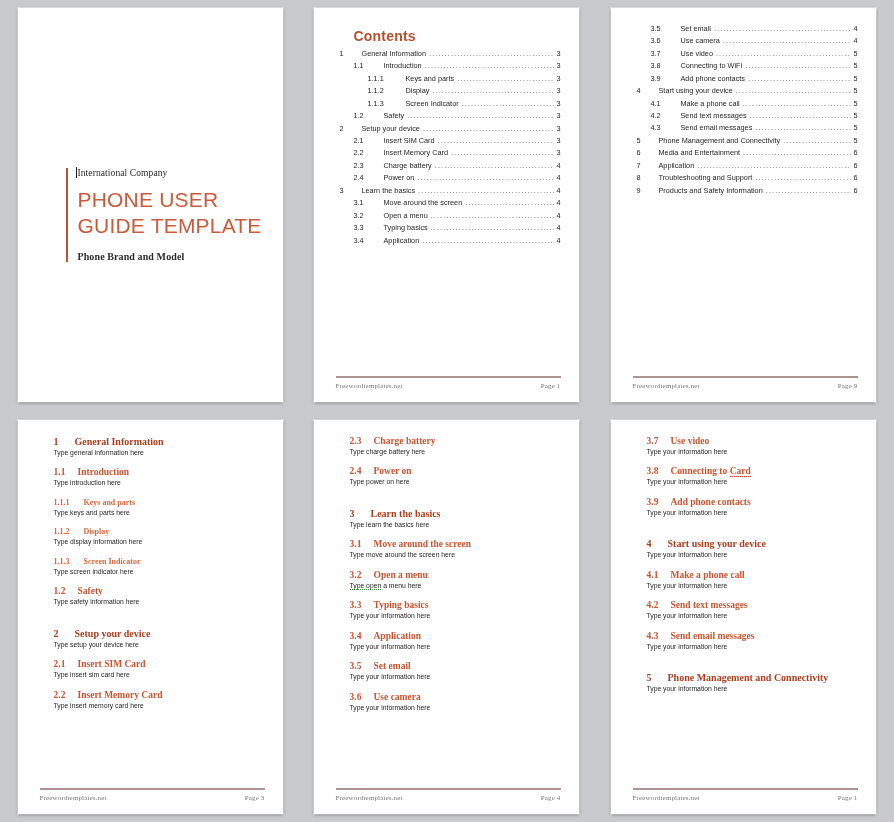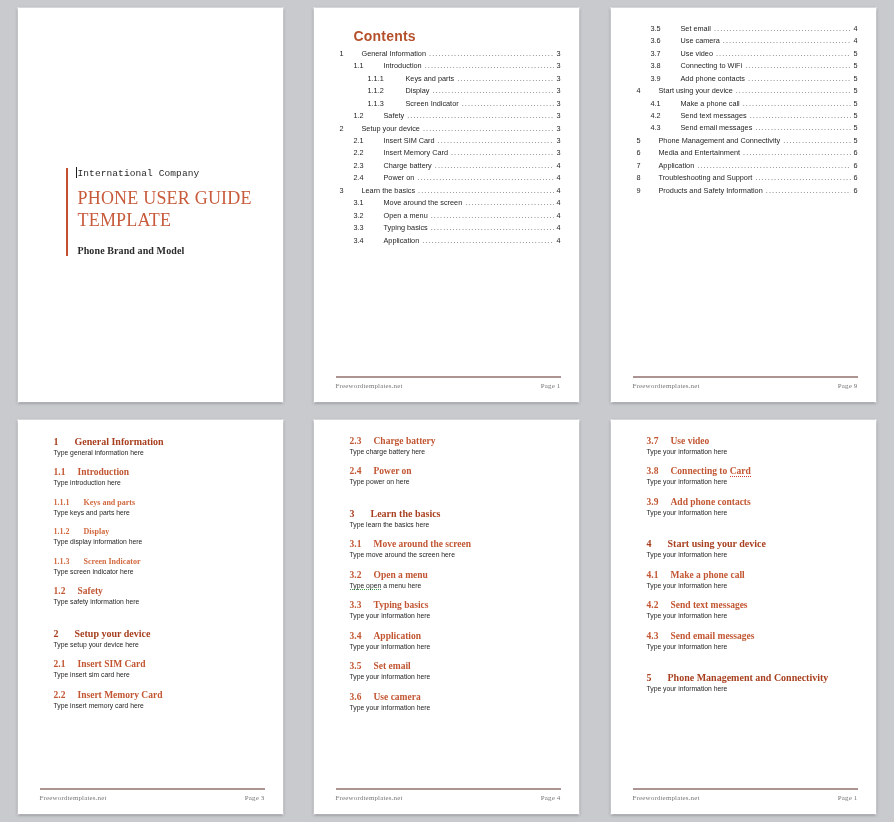--- a/index.html
+++ b/index.html
@@ -51,38 +51,38 @@
   
   .cover-block {
     position: absolute;
     left: 48px;
     top: 160px;
     padding-left: 10px;
     border-left: 2px solid #c1502e;
     width: 185px;
   }
   .cover-company {
-    font-family: Liberation Mono, monospace;
+    font-family: Liberation Serif, serif;
     font-size: 9.5px;
     color: #2b2b2b;
     letter-spacing: .1px;
     margin-bottom: 9px;
     position: relative;
   }
   .cover-company .caret {
     position: absolute;
     left: -2px;
     top: -1px;
     width: 1px;
     height: 11px;
     background: #1b1b1b;
   }
   .cover-title {
-    font-family: Liberation Serif, serif;
-    font-size: 18px;
+    font-family: Liberation Sans, sans-serif;
+    font-size: 21px;
     line-height: 1.22;
     color: #c75b3b;
     letter-spacing: .2px;
     margin-bottom: 13px;
   }
   .cover-subtitle {
     font-family: "Liberation Serif", serif;
     font-weight: bold;
     font-size: 10px;
     color: #2b2b2b;

